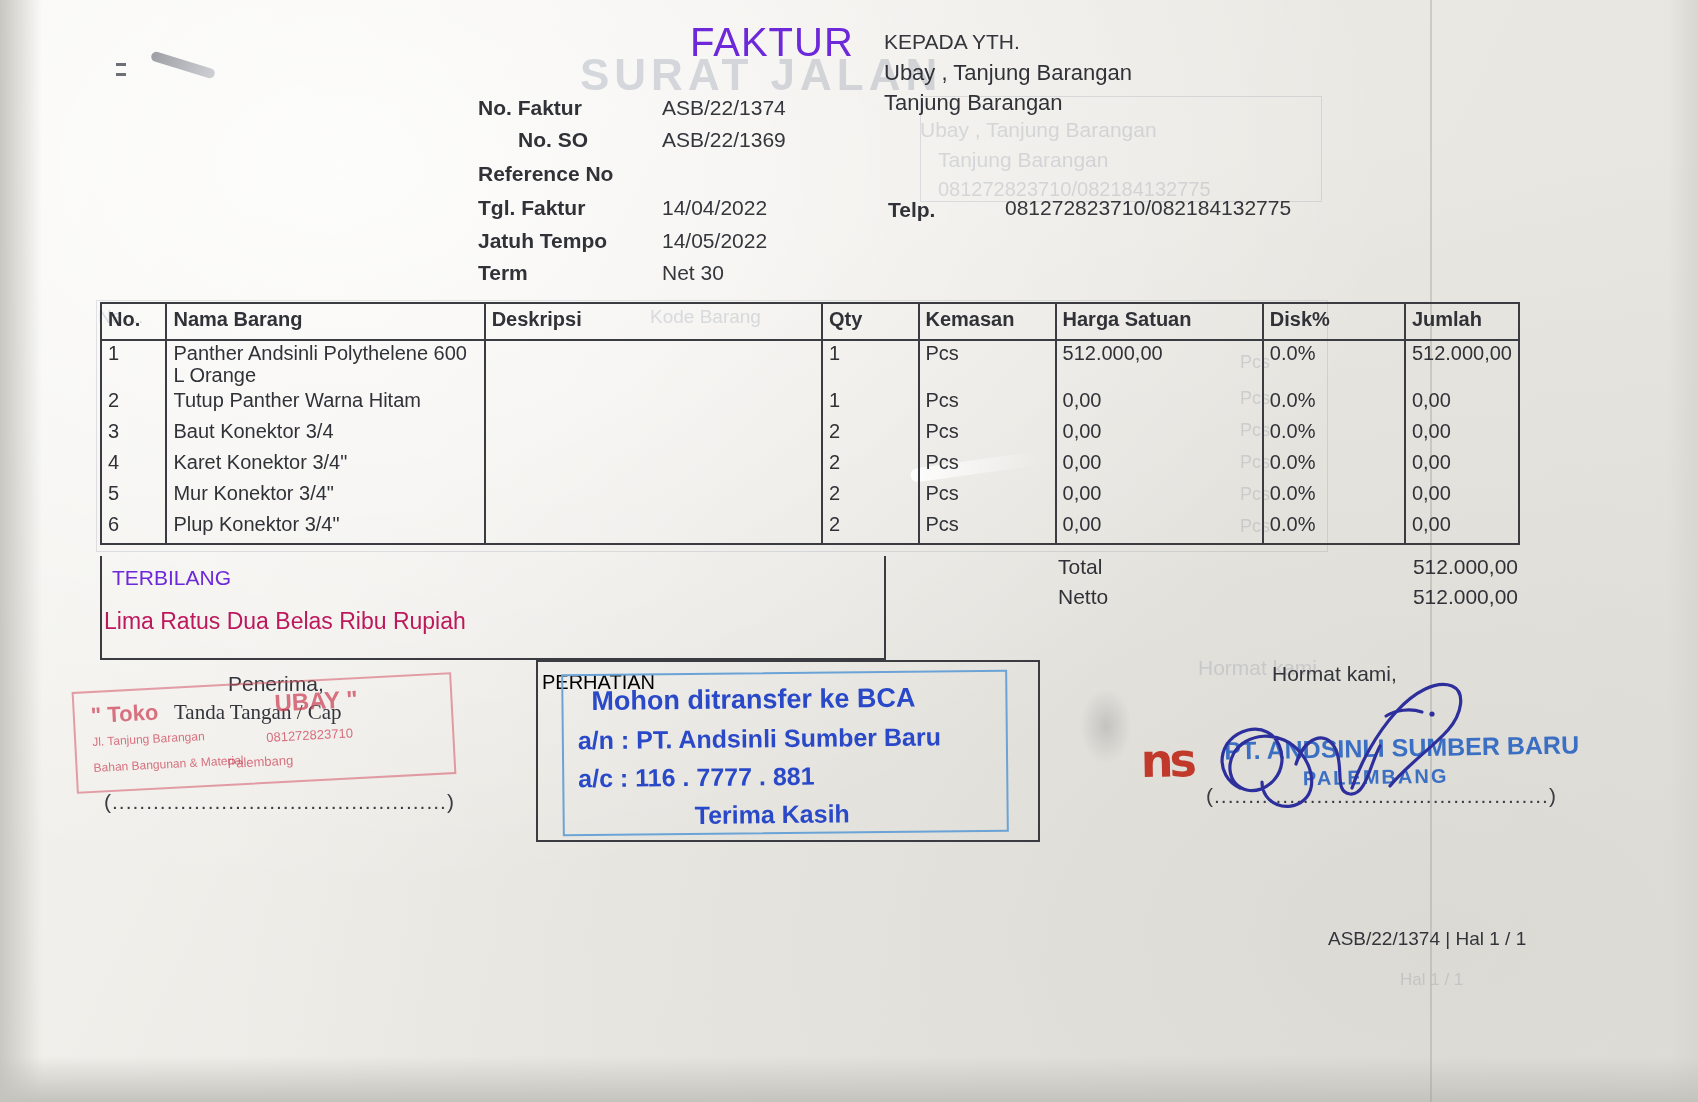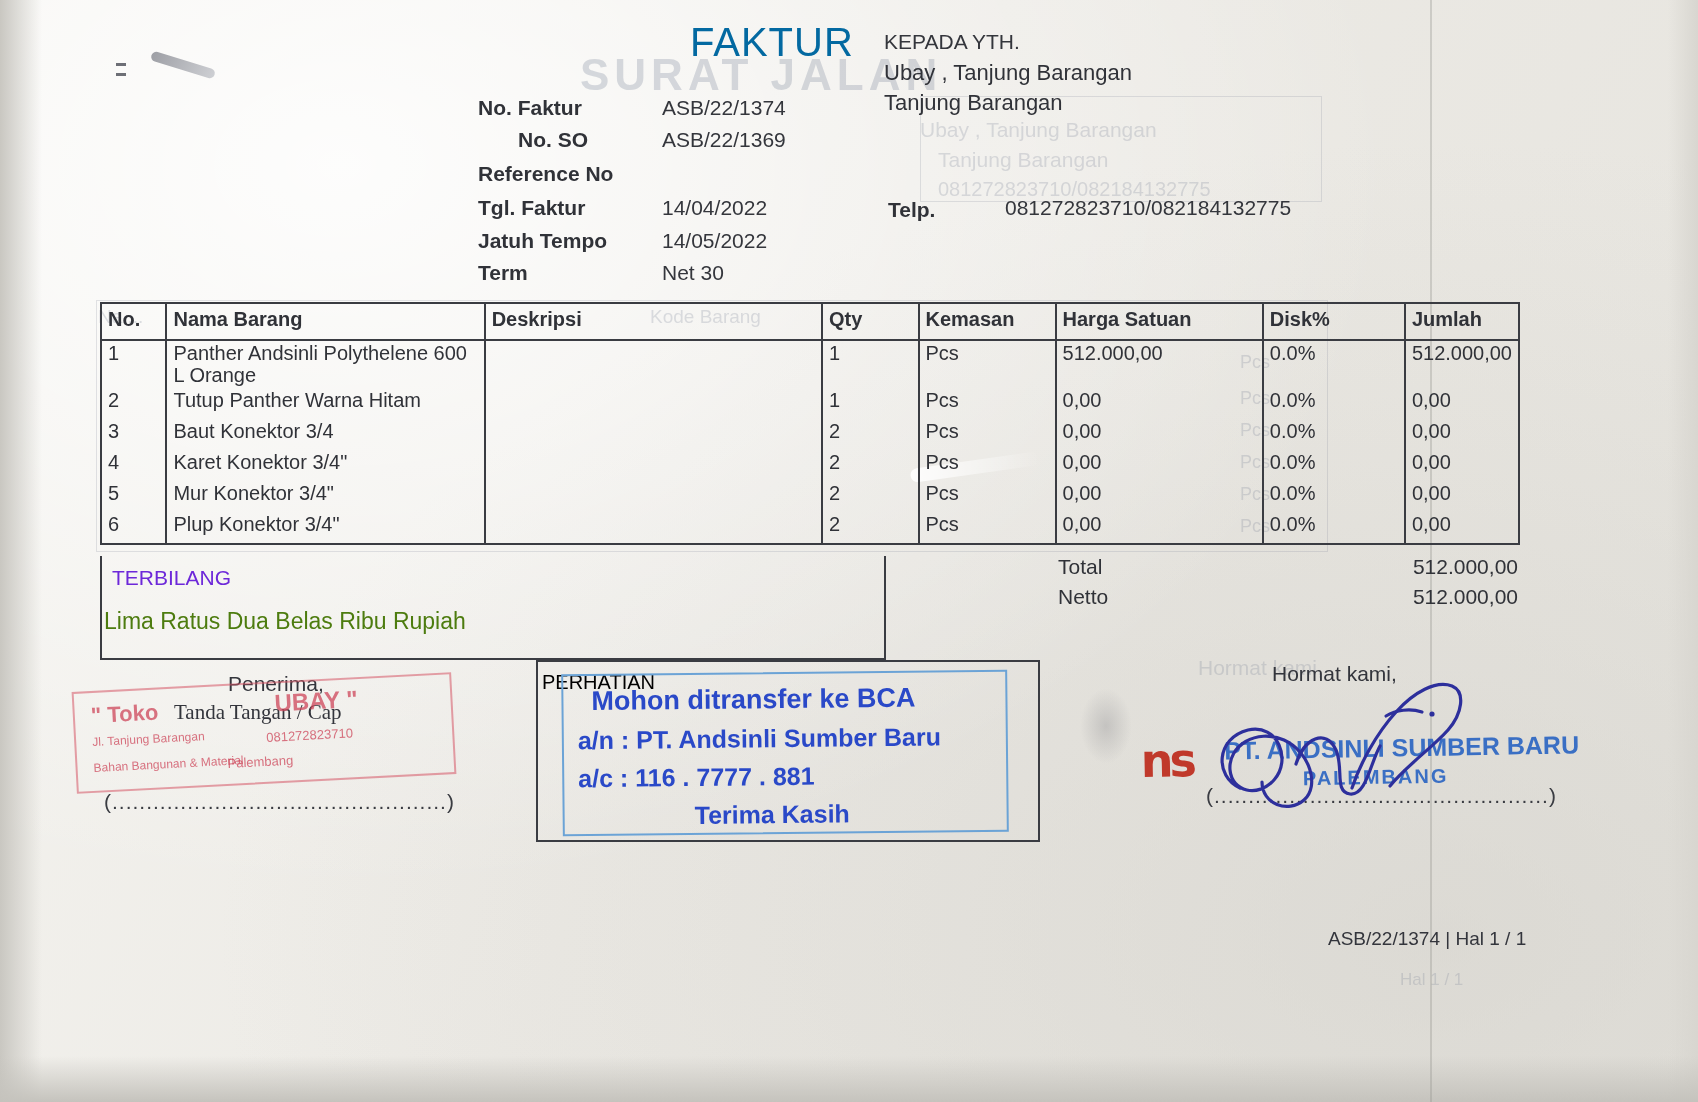--- a/index.html
+++ b/index.html
@@ -75,21 +75,21 @@
 
   
   .t {
     position: absolute;
     white-space: nowrap;
   }
   .faktur-title {
     left: 690px; top: 20px;
     font-size: 40px;
     letter-spacing: 1px;
-    color: #0369a1;
+    color: #6d28d9;
     text-align: center;
   }
   .lbl {
     font-size: 21px;
     font-weight: bold;
     color: #303238;
   }
   .val {
     font-size: 21px;
     color: #34363c;
@@ -186,21 +186,21 @@
   .terbilang-lbl {
     position: absolute;
     left: 112px; top: 566px;
     font-size: 21px;
     color: #6d28d9;
   }
   .terbilang-val {
     position: absolute;
     left: 104px; top: 608px;
     font-size: 23px;
-    color: #4d7c0f;
+    color: #be185d;
   }
 
   
   .penerima-1 { left: 228px; top: 672px; font-size: 21px; }
   .penerima-2 { left: 174px; top: 700px; font-size: 21px; font-family: Liberation Serif, serif; }
   .penerima-dots {
     left: 104px; top: 790px;
     font-size: 21px;
     letter-spacing: 1px;
     color: #3a3c42;

